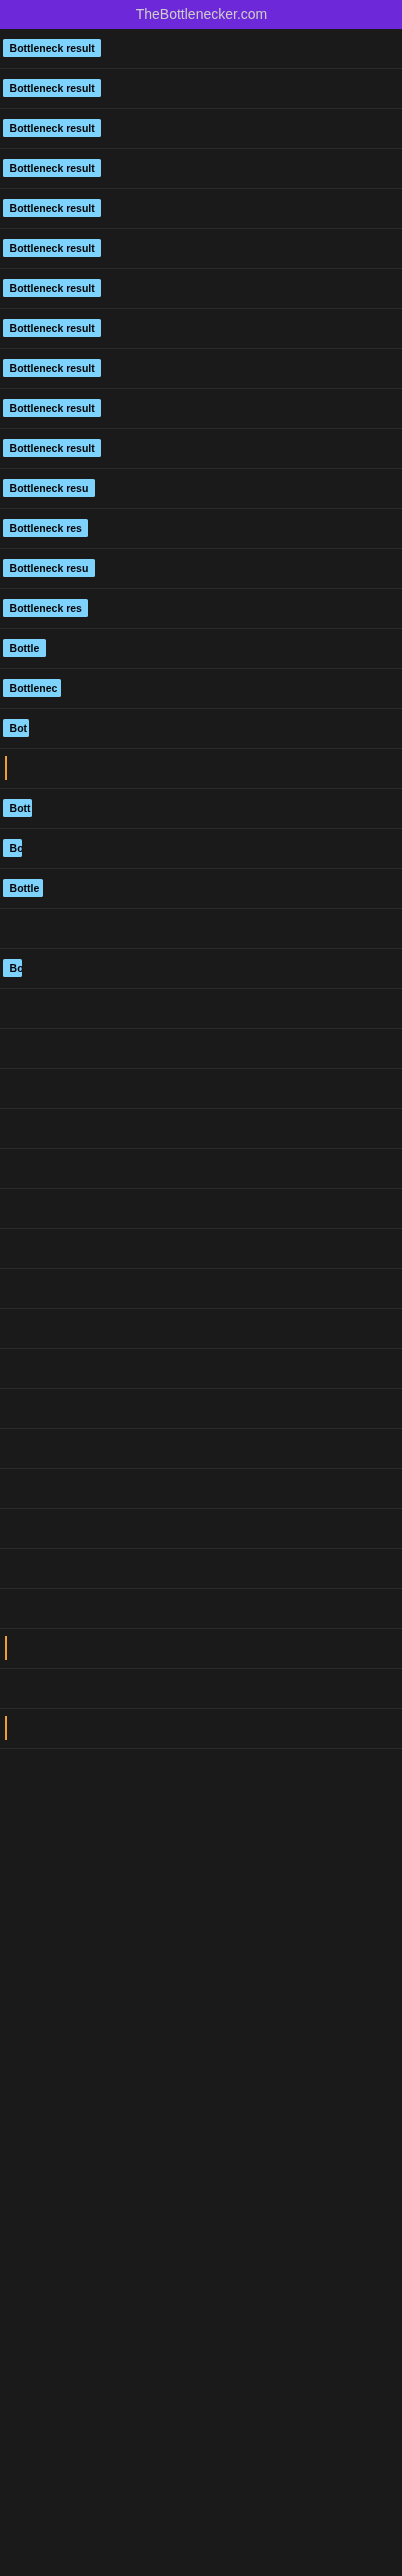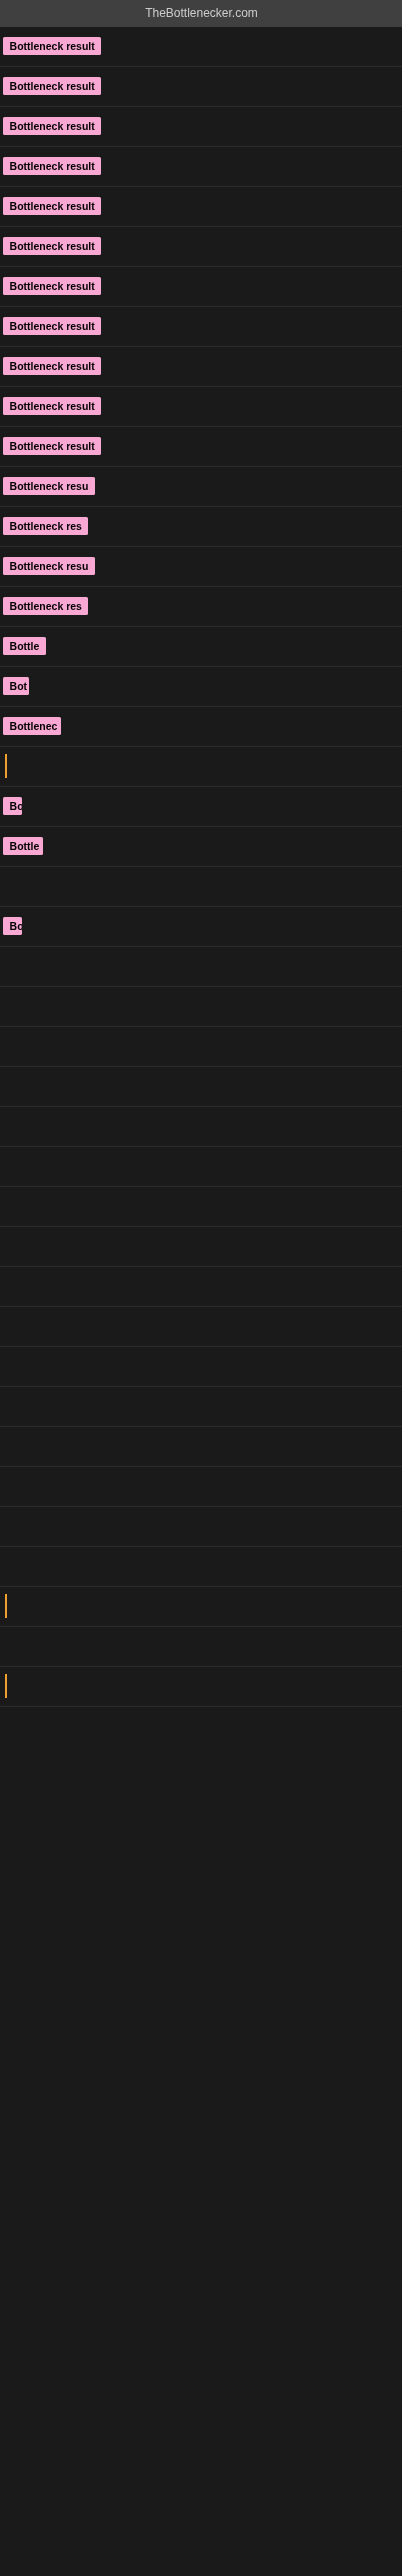--- a/index.html
+++ b/index.html
@@ -10,27 +10,27 @@
     body {
       background-color: #1a1a1a;
       width: 403px;
       min-height: 2576px;
       font-family: Arial, sans-serif;
       position: relative;
     }
     .site-title {
       text-align: center;
       color: #cccccc;
-      font-size: 12px;
+      font-size: 14px;
       padding: 6.4px 0;
-      background-color: #404040;
+      background-color: #6d28d9;
     }
     .bottleneck-badge {
       display: inline-block;
-      background-color: #f9a8d4;
+      background-color: #7dd3fc;
       color: #000000;
       font-size: 10.5px;
       font-weight: bold;
       padding: 3.2px 6.4px;
       border-radius: 1.6px;
       white-space: nowrap;
       overflow: hidden;
     }
     .row {
       padding: 6.4px 3.2px;
@@ -94,27 +94,30 @@
     <div class="row">
       <span class="bottleneck-badge" style="max-width: 93px;">Bottleneck resu</span>
     </div>
     <div class="row">
       <span class="bottleneck-badge" style="max-width: 87px;">Bottleneck res</span>
     </div>
     <div class="row">
       <span class="bottleneck-badge" style="max-width: 44px;">Bottle</span>
     </div>
     <div class="row">
+      <span class="bottleneck-badge" style="max-width: 58px;">Bottlenec</span>
+    </div>
+    <div class="row">
       <span class="bottleneck-badge" style="max-width: 26px;">Bot</span>
     </div>
     <div class="row">
-      <span class="bottleneck-badge" style="max-width: 58px;">Bottlenec</span>
+      <div class="vertical-line"></div>
     </div>
     <div class="row">
-      <div class="vertical-line"></div>
+      <span class="bottleneck-badge" style="max-width: 29px;">Bott</span>
     </div>
     <div class="row">
       <span class="bottleneck-badge" style="max-width: 19.3px;">Bo</span>
     </div>
     <div class="row">
       <span class="bottleneck-badge" style="max-width: 40px;">Bottle</span>
     </div>
     <div class="row"></div>
     <div class="row">
       <span class="bottleneck-badge" style="max-width: 19.3px;">Bo</span>

